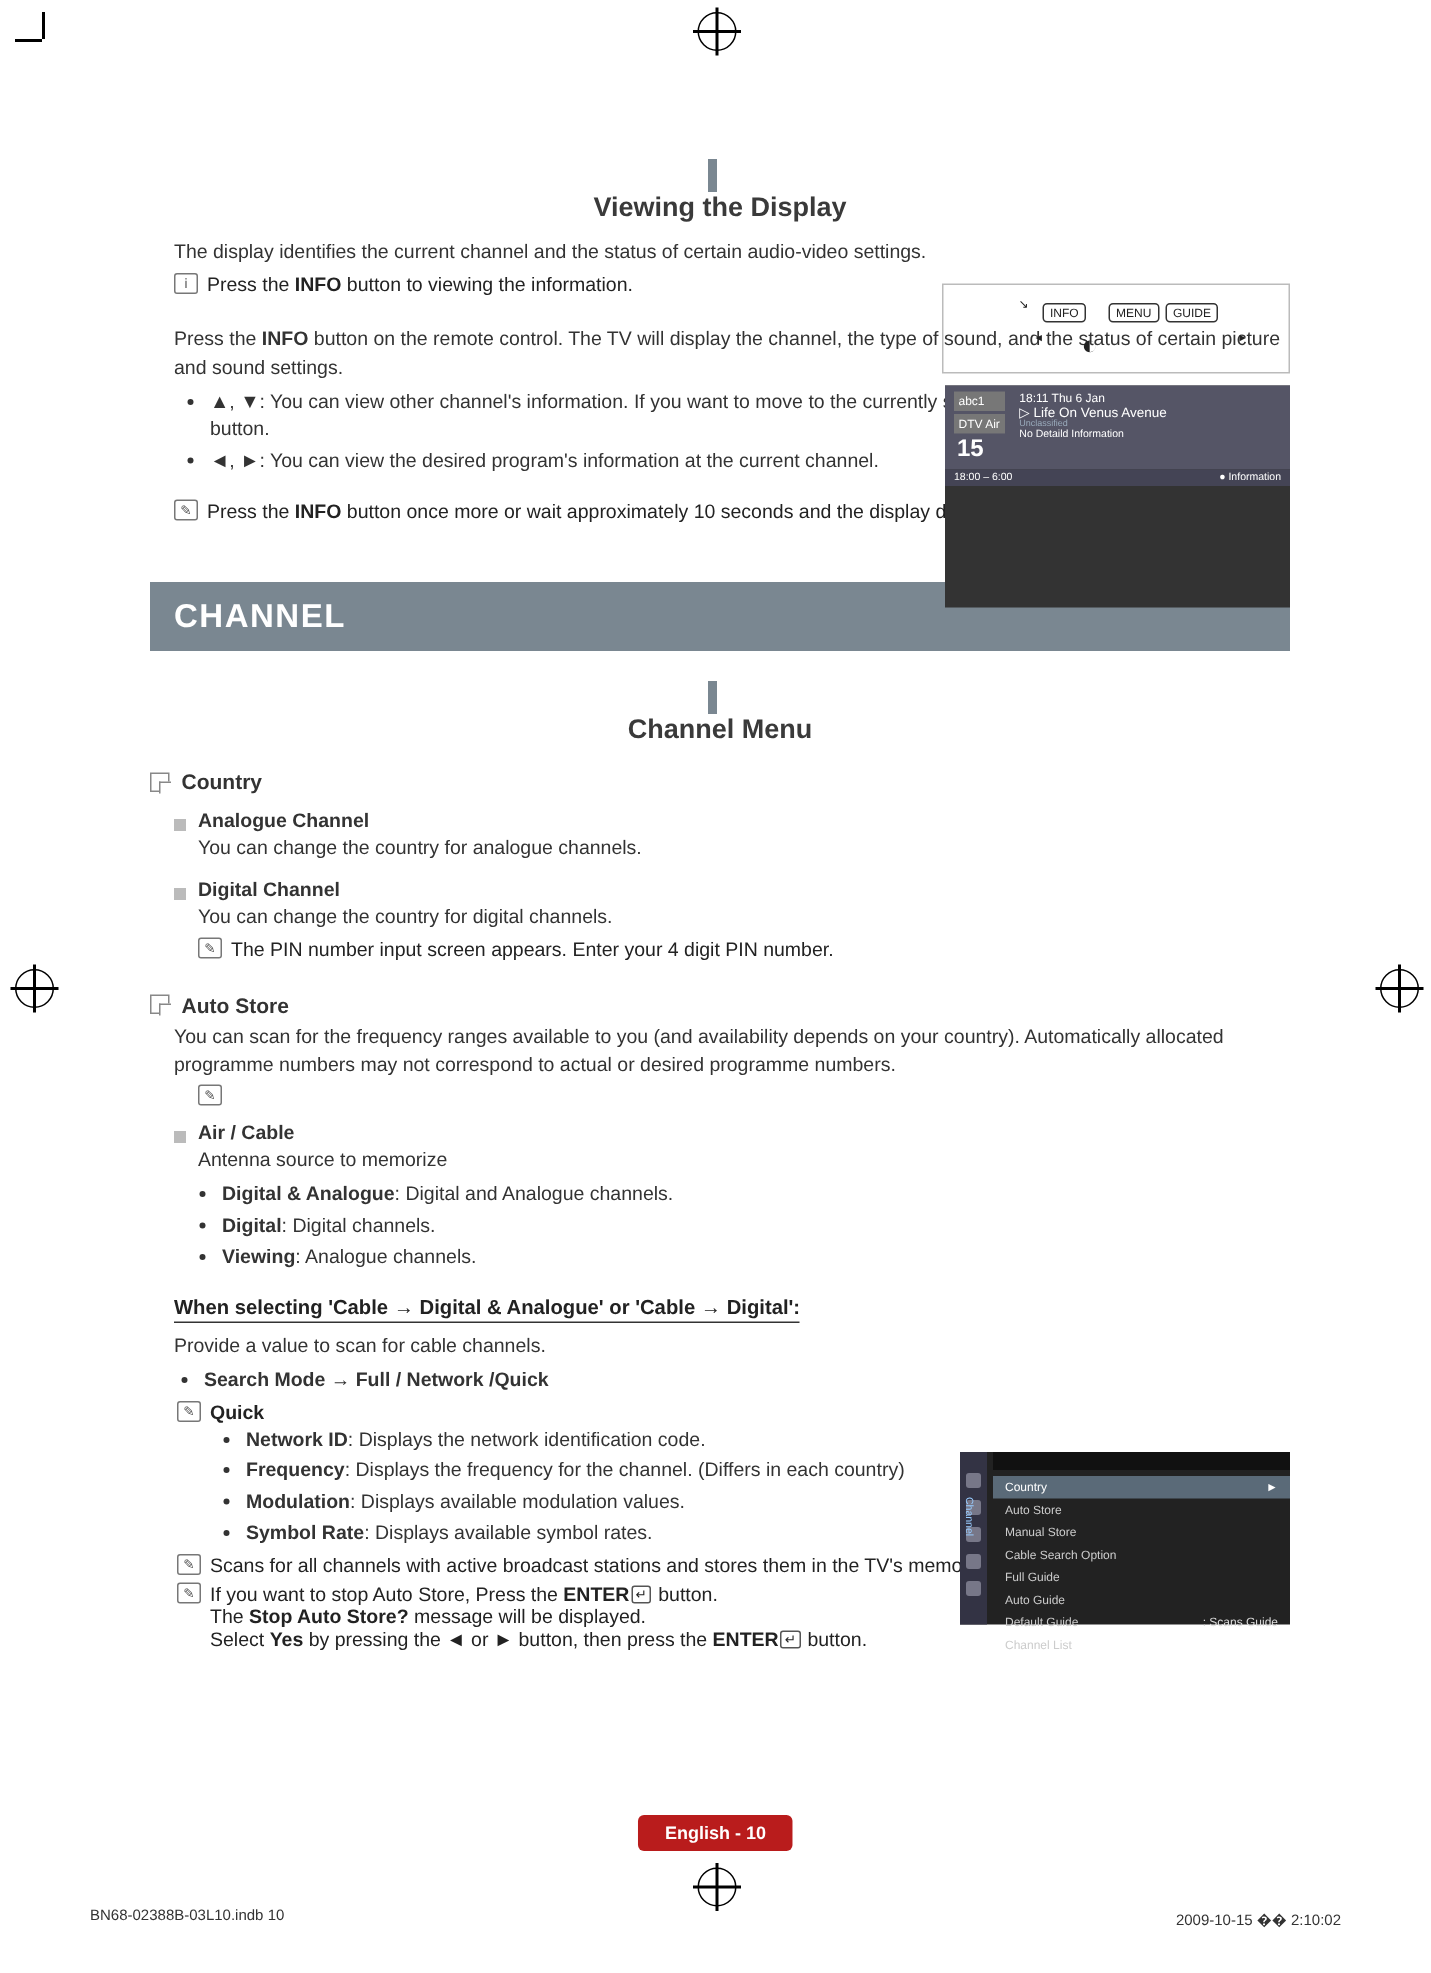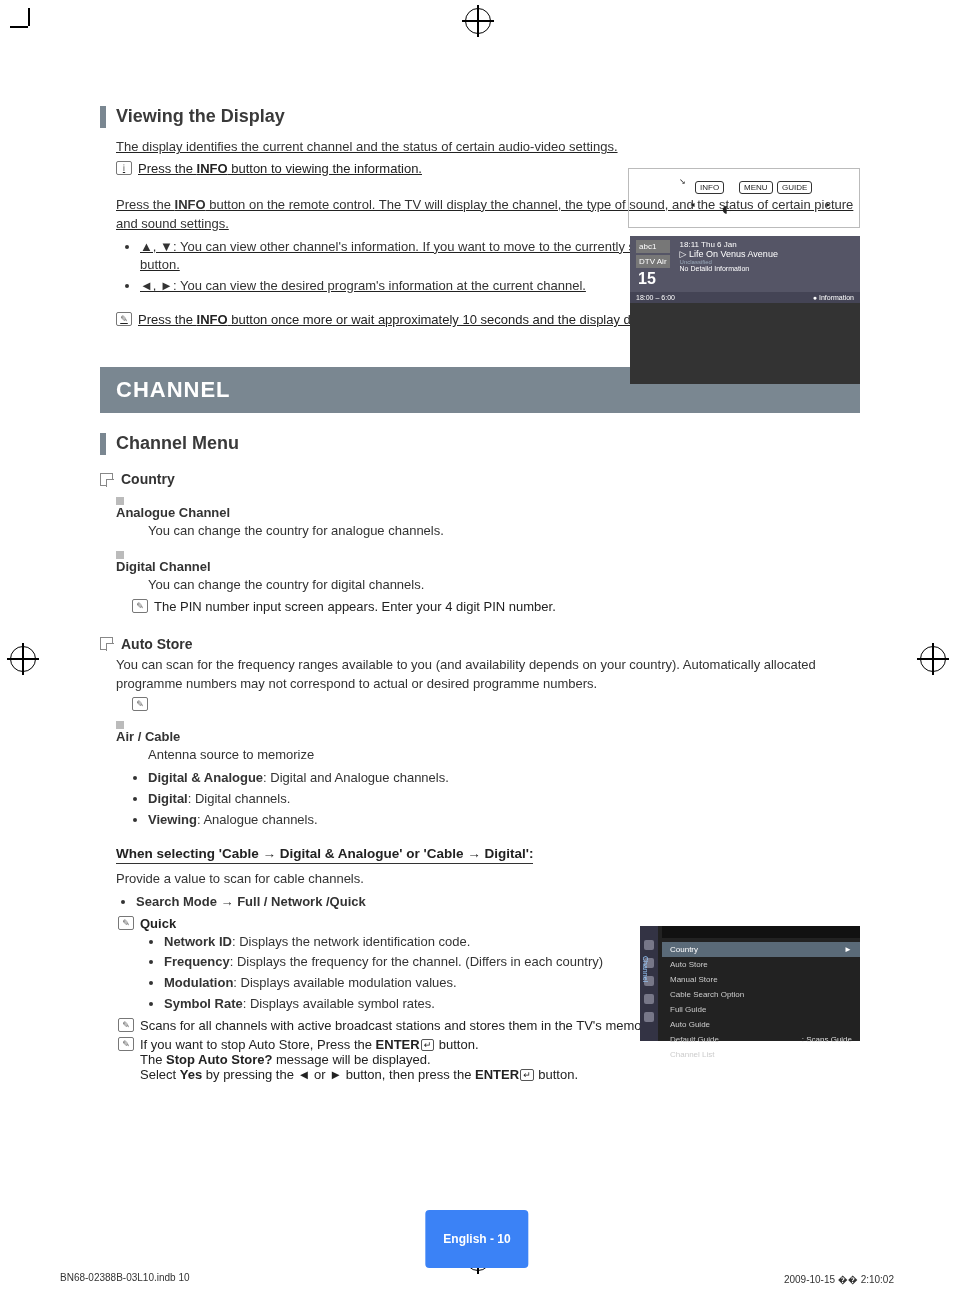--- a/index.html
+++ b/index.html
@@ -34,21 +34,23 @@
   .content {
     position: absolute;
     left: 100px;
     top: 100px;
     width: 760px;
   }
 
   
   .h1-bar {
     display: flex;
+    align-items: center;
     margin: 6px 0 10px 0;
+    flex-direction: column;
   }
   .h1-bar .bar {
     width: 6px;
     height: 22px;
     background: #7a8791;
     margin-right: 10px;
   }
   .h1-bar .txt {
     font-size: 18px;
     font-weight: bold;
@@ -73,38 +75,37 @@
     font-weight: bold;
     color: #333;
   }
   .q-heading .qicon {
     width: 11px; height: 11px; border: 1.5px solid #888; margin-right: 8px; position: relative;
   }
   .q-heading .qicon::after { content:""; position:absolute; right:-2px; bottom:-2px; width:7px; height:7px; background:#fff; border-left:1.5px solid #888; border-top:1.5px solid #888;}
 
   .sq-heading {
     display: flex;
-    align-items: flex-start;
+    align-items: flex-end;
     margin: 10px 0 2px 16px;
     font-size: 13px;
     font-weight: bold;
     color: #333;
-    flex-direction: column;
   }
   .sq-heading .sqicon {
     width: 8px; height: 8px; background: #bbb; margin-right: 8px;
   }
 
   p.body {
     font-size: 13px;
     color: #333;
     margin: 2px 0 4px 16px;
     line-height: 1.45;
   }
-  p.body.indent2 { margin-left: 48px; }
+  p.body.indent2 { margin-left: 32px; }
   p.body.top { margin-left: 16px; }
 
   ul.dot {
     list-style: disc;
     margin: 2px 0 2px 48px;
     padding: 0;
     font-size: 13px;
     color: #333;
   }
   ul.dot li { margin: 2px 0; line-height: 1.45; }
@@ -159,22 +160,22 @@
   .illus-menu .side div { width:10px; height:10px; background:#778; border-radius:2px;}
   .illus-menu .vert { position:absolute; left:2px; top:30px; writing-mode:vertical-rl; font-size:7px; color:#9cf;}
   .illus-menu .rows { margin-left:22px; padding:4px 0;}
   .illus-menu .row { padding:3px 8px; display:flex; justify-content:space-between;}
   .illus-menu .row.sel { background:#5a6a78; color:#fff;}
   .illus-menu .topico { height:12px; margin-left:22px; background:#111;}
 
   
   .footer-pill {
     position:absolute; left:50%; transform:translateX(-50%); top:1210px;
-    background:#3b82f6; color:#fff; font-size:12px; font-weight:bold;
-    padding:22px 18px; border-radius:4px;
+    background:#b91c1c; color:#fff; font-size:12px; font-weight:bold;
+    padding:5px 18px; border-radius:4px;
   }
   .footer-left { position:absolute; left:60px; top:1272px; font-size:10px; color:#333;}
   .footer-right { position:absolute; right:60px; top:1272px; font-size:10px; color:#333;}
   .smalltick { position:absolute; background:#000;}
   .smalltick.tl1 {left:28px; top:8px; width:2px; height:18px;}
   .smalltick.tl2 {left:10px; top:26px; width:18px; height:2px;}
 </style>
 </head>
 <body>
 
@@ -186,21 +187,21 @@
   <div class="smalltick tl1"></div>
   <div class="smalltick tl2"></div>
 
   <div class="content">
 
     <div class="h1-bar">
       <div class="bar"></div>
       <div class="txt">Viewing the Display</div>
     </div>
 
-    <div style="position:relative;text-decoration:underline;">
+    <div style="position:relative;">
 
       <p class="body top">The display identifies the current channel and the status of certain audio-video settings.</p>
 
       <div class="mline">
         <span class="micon">ℹ</span>
         <span>Press the <b>INFO</b> button to viewing the information.</span>
       </div>
 
       <p class="body top" style="margin-top:20px;">Press the <b>INFO</b> button on the remote control. The TV will display the channel, the type of sound, and the status of certain picture and sound settings.</p>
 

